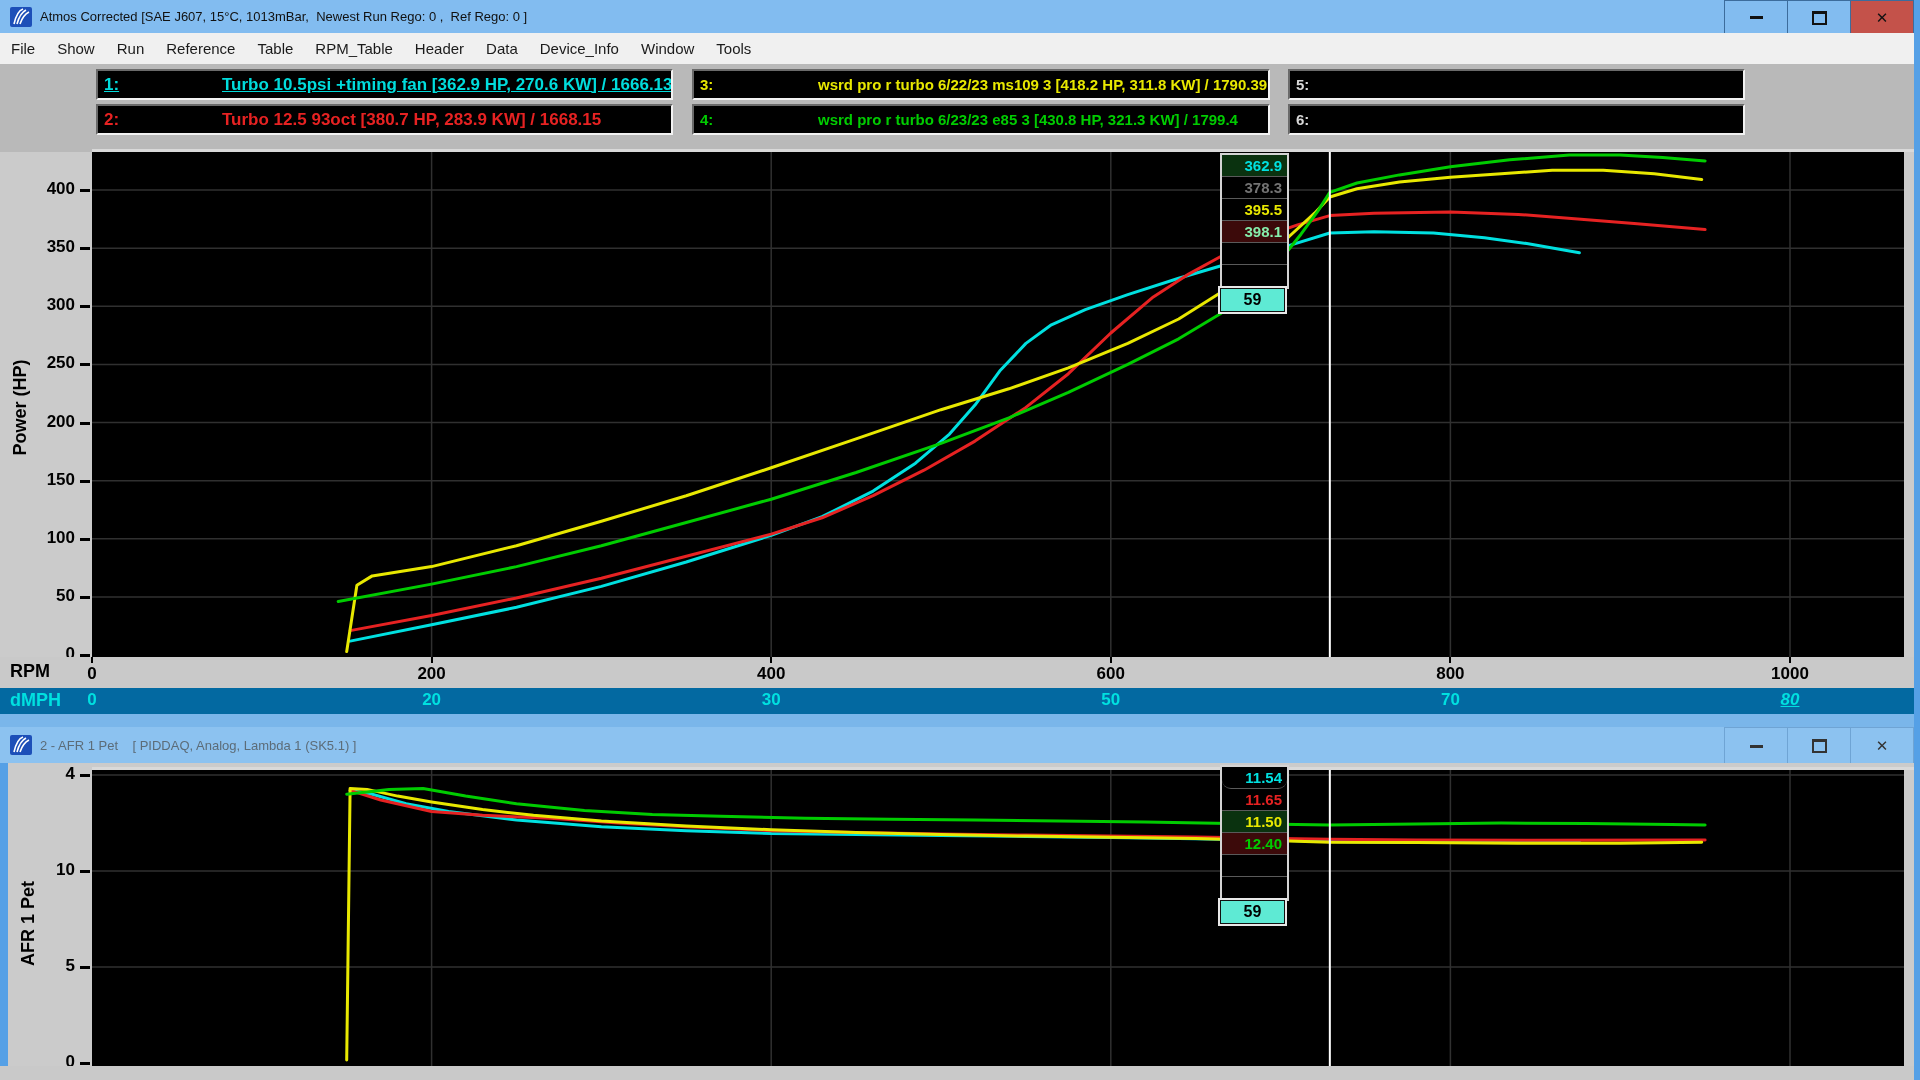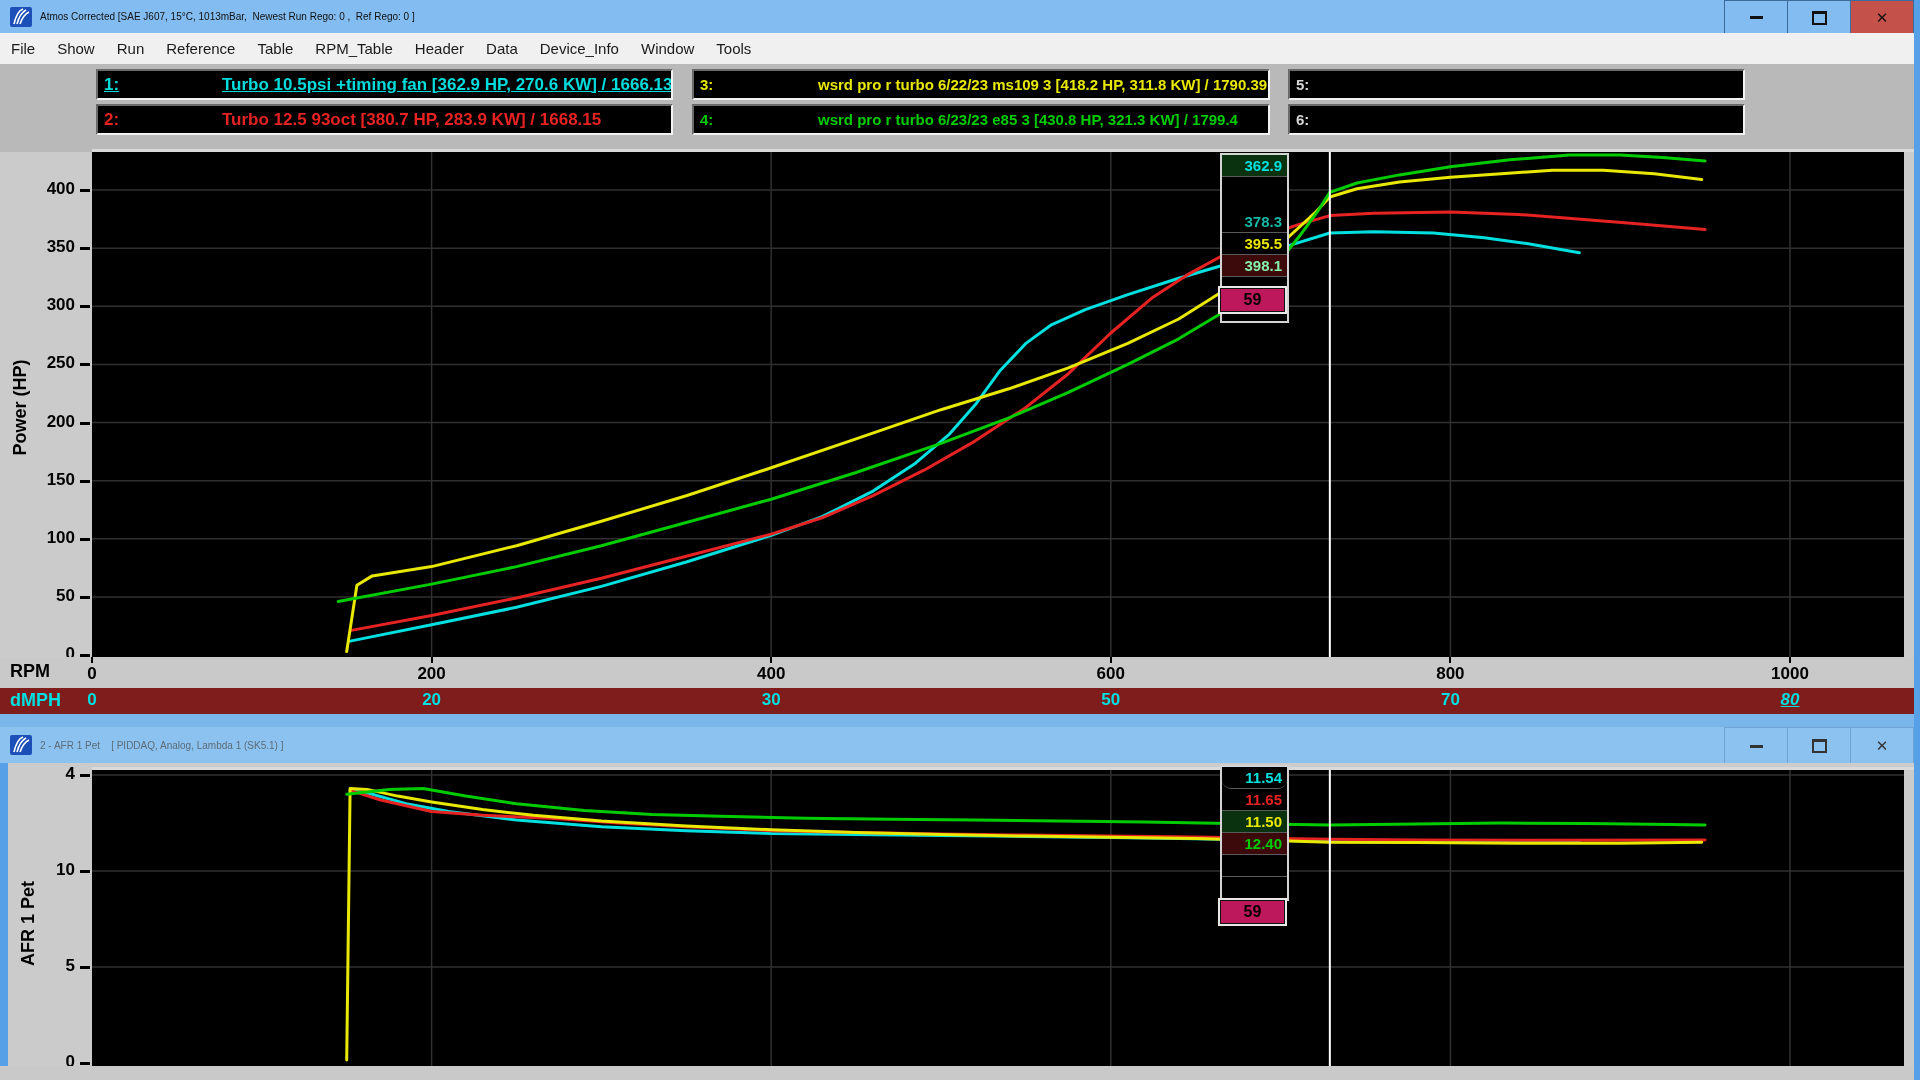--- a/index.html
+++ b/index.html
@@ -1,21 +1,21 @@
 <!DOCTYPE html>
 <html><head>
 <meta charset="utf-8">
 <style>
   html,body{margin:0;padding:0;}
   body{width:1920px;height:1080px;position:relative;background:#000;
        font-family:"Liberation Sans","DejaVu Sans",sans-serif;overflow:hidden;}
   .abs{position:absolute;}
   
   .titlebar{background:#82bcf0;display:flex;align-items:center;}
-  .titlebar .ttext{font-size:10px;color:#111;white-space:pre;}
+  .titlebar .ttext{font-size:13px;color:#111;white-space:pre;}
   .titlebar2 .ttext{color:#5c6c78;}
   .appicon{width:22px;height:20px;margin:0 8px 0 10px;flex:0 0 auto;}
   .winbtns{position:absolute;right:6px;top:0;height:100%;display:flex;}
   .wbtn{width:62px;height:100%;display:flex;align-items:center;justify-content:center;
         border:1px solid #3c6c9c;margin-left:-1px;background:#82bcf0;color:#111;
         font-weight:bold;font-size:15px;}
   .wbtn.close{background:#c4524a;}
   .maxglyph{width:11px;height:9px;border:2px solid #111;border-top-width:3px;display:inline-block;}
   .minglyph{width:13px;height:3px;background:#111;display:inline-block;}
   .titlebar2 .wbtn{border-color:#6fa4d4;background:#8cc2f0;color:#333;}
@@ -30,36 +30,36 @@
   .legend-box .slot{position:absolute;left:6px;font-weight:bold;}
   .legend-box .txt{position:absolute;left:104px;font-weight:bold;margin-left:20px;}
   .legend-underline .slot,.legend-underline .txt{text-decoration:underline;}
   
   .gutter{background:#cbcbcb;}
   .ylabel{position:absolute;font-weight:bold;font-size:18px;color:#000;
           transform:rotate(-90deg);transform-origin:center;white-space:nowrap;}
   .ytick{position:absolute;right:17px;font-weight:bold;font-size:17px;color:#000;}
   .ytickmark{position:absolute;right:2px;width:10px;height:3px;background:#000;}
   .axisrow1{background:#c9c9c9;}
-  .axisrow2{background:#7f1d1d;}
+  .axisrow2{background:#0369a1;}
   .axname{position:absolute;left:10px;top:4px;font-weight:bold;font-size:18px;color:#000;}
   .axname.cy{color:#00e0e0;top:2px;}
   .xtick{position:absolute;top:7px;transform:translateX(-50%);font-weight:bold;
          font-size:17px;color:#000;}
   .xtickmark{position:absolute;top:0;width:2px;height:6px;background:#000;transform:translateX(-50%);}
   .dtick{position:absolute;top:2px;transform:translateX(-50%);font-weight:bold;
          font-size:17px;color:#00e0e0;}
   .dtick.last{text-decoration:underline;font-style:italic;}
   
   .readout{position:absolute;width:65px;background:#000;border:2px solid #d4d4d4;}
   .readout .rrow{height:22px;line-height:22px;text-align:right;padding-right:5px;
                  font-weight:bold;font-size:15px;border-bottom:1px solid #5a5a5a;
                  box-sizing:border-box;}
   .readout .rrow:last-child{border-bottom:none;}
-  .posbox{position:absolute;width:65px;height:24px;background:#be185d;border:1px solid #111;
+  .posbox{position:absolute;width:65px;height:24px;background:#5eead4;border:1px solid #111;
           box-shadow:0 0 0 2px #e8e8e8;box-sizing:border-box;text-align:center;
           font-weight:bold;font-size:16px;color:#000;line-height:22px;}
   .plotline{background:#d9d9d9;}
   .blueedge{background:#55a0e6;}
 </style>
 </head>
 <body>
 
 <div class="abs titlebar" style="left:0;top:0;width:1920px;height:33px;">
   <svg class="appicon" viewBox="0 0 22 20">
@@ -144,21 +144,21 @@
     <polyline points="258.1,489.1 339.6,472.8 424.5,455.3 509.4,434.4 594.3,410.0 679.2,383.3 730.1,364.7 781.1,339.1 823.5,311.2 857.5,282.1 883.0,253.1 908.4,218.2 933.9,191.4 959.4,172.8 993.3,157.7 1035.8,142.6 1086.7,126.3 1137.7,111.2 1188.6,96.1 1237.8,81.0 1282.0,79.8 1341.4,81.0 1392.4,85.7 1434.8,91.5 1487.4,100.8" fill="none" stroke="#00e0e0" stroke-width="3" stroke-linejoin="round" stroke-linecap="round"></polyline>
     <polyline points="258.1,478.6 339.6,463.5 424.5,446.0 509.4,426.3 594.3,404.2 679.2,382.1 730.1,365.8 781.1,343.7 832.0,318.2 883.0,289.1 933.9,255.4 976.4,221.7 1018.8,181.0 1061.3,144.9 1095.2,122.9 1129.2,104.3 1171.6,84.5 1205.6,72.9 1237.8,63.6 1282.0,61.2 1358.4,60.1 1426.3,62.4 1485.8,67.1 1545.2,71.7 1613.1,77.5" fill="none" stroke="#e62222" stroke-width="3" stroke-linejoin="round" stroke-linecap="round"></polyline>
     <polyline points="254.7,499.5 264.9,433.3 280.2,423.9 339.6,414.6 424.5,393.7 509.4,369.3 594.3,343.7 679.2,315.8 764.1,286.8 849.0,257.7 916.9,236.8 976.4,215.9 1035.8,191.4 1086.7,167.0 1129.2,140.3 1163.1,113.6 1197.1,84.5 1222.6,61.2 1237.8,45.0 1265.0,36.8 1307.5,29.9 1358.4,25.2 1409.3,21.7 1460.3,18.2 1511.2,18.2 1562.2,21.7 1609.7,27.5" fill="none" stroke="#e8e800" stroke-width="3" stroke-linejoin="round" stroke-linecap="round"></polyline>
     <polyline points="246.2,449.5 339.6,432.1 424.5,414.6 509.4,393.7 594.3,370.5 679.2,347.2 764.1,320.5 849.0,291.4 916.9,265.9 976.4,240.3 1035.8,212.4 1086.7,186.8 1129.2,161.2 1163.1,133.3 1188.6,107.7 1209.0,82.2 1226.0,58.9 1237.8,40.3 1265.0,31.0 1307.5,22.9 1358.4,14.7 1417.8,7.8 1477.3,3.1 1528.2,3.1 1570.6,5.4 1613.1,8.9" fill="none" stroke="#00cc00" stroke-width="3" stroke-linejoin="round" stroke-linecap="round"></polyline>
     <line x1="1237.8419999999999" y1="0" x2="1237.8419999999999" y2="505" stroke="#ffffff" stroke-width="2"></line>
   </svg>
 <div class="abs gutter" style="left:1904px;top:152px;width:10px;height:505px;"></div>
 
 <div class="readout" id="readout1" style="left:1220px;top:153px;">
     <div class="rrow" style="color: rgb(0, 224, 224); background: rgb(10, 50, 15);">362.9</div>
-    <div class="rrow" style="color: #14b8a6; margin-top: 34px;">378.3</div>
+    <div class="rrow" style="color: #737373;">378.3</div>
     <div class="rrow" style="color: rgb(232, 232, 0);">395.5</div>
     <div class="rrow" style="color: #86efac; background: rgb(60, 10, 10);">398.1</div>
     <div class="rrow" style="color: rgb(255, 255, 255);"></div>
     <div class="rrow" style="color: rgb(255, 255, 255);"></div>
   </div>
 <div class="posbox" id="posbox1" style="left:1220px;top:288px;">59</div>
 
 <div class="abs axisrow1" id="rpmrow" style="left:0;top:657px;width:1914px;height:31px;">
   <div class="axname">RPM</div>
 <div class="xtickmark" style="left: 92px;"></div>

